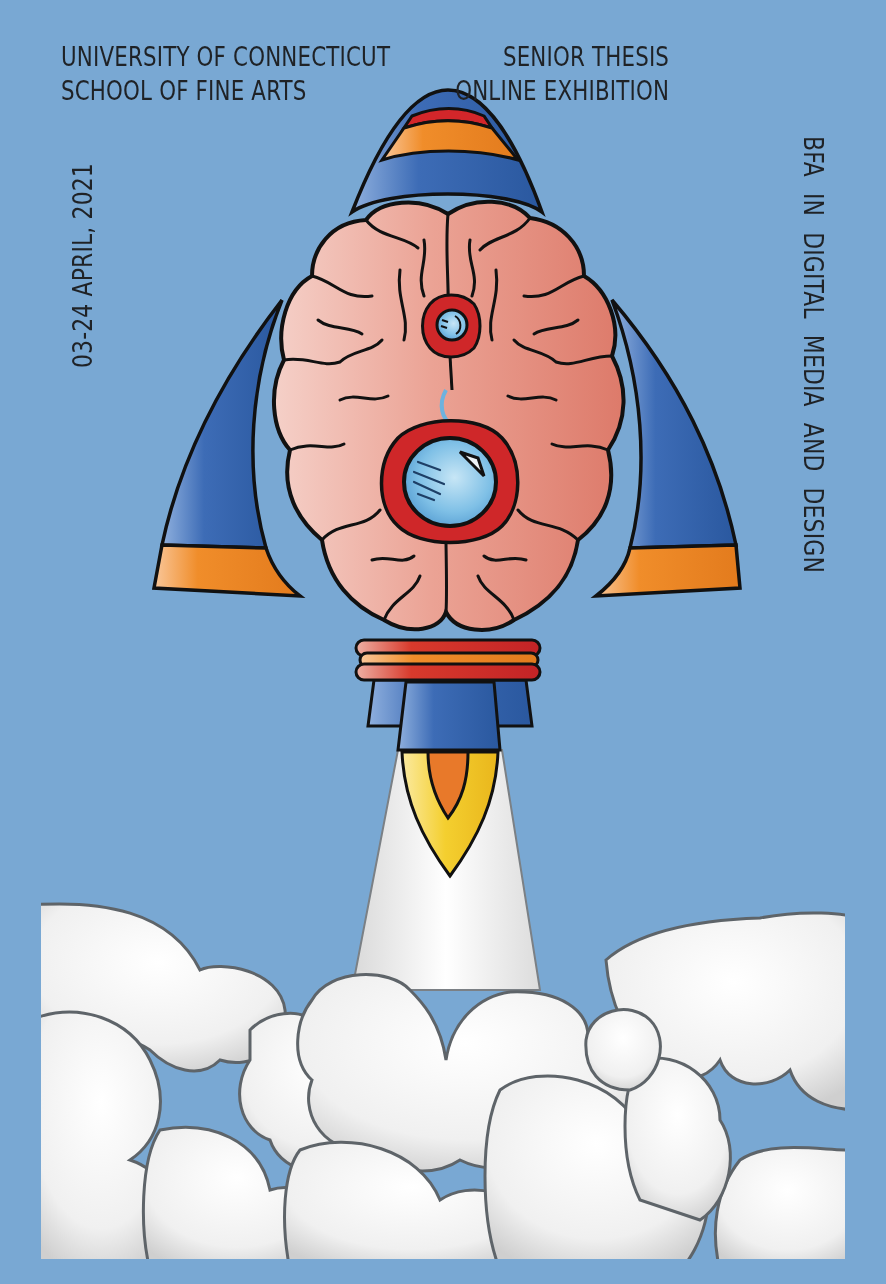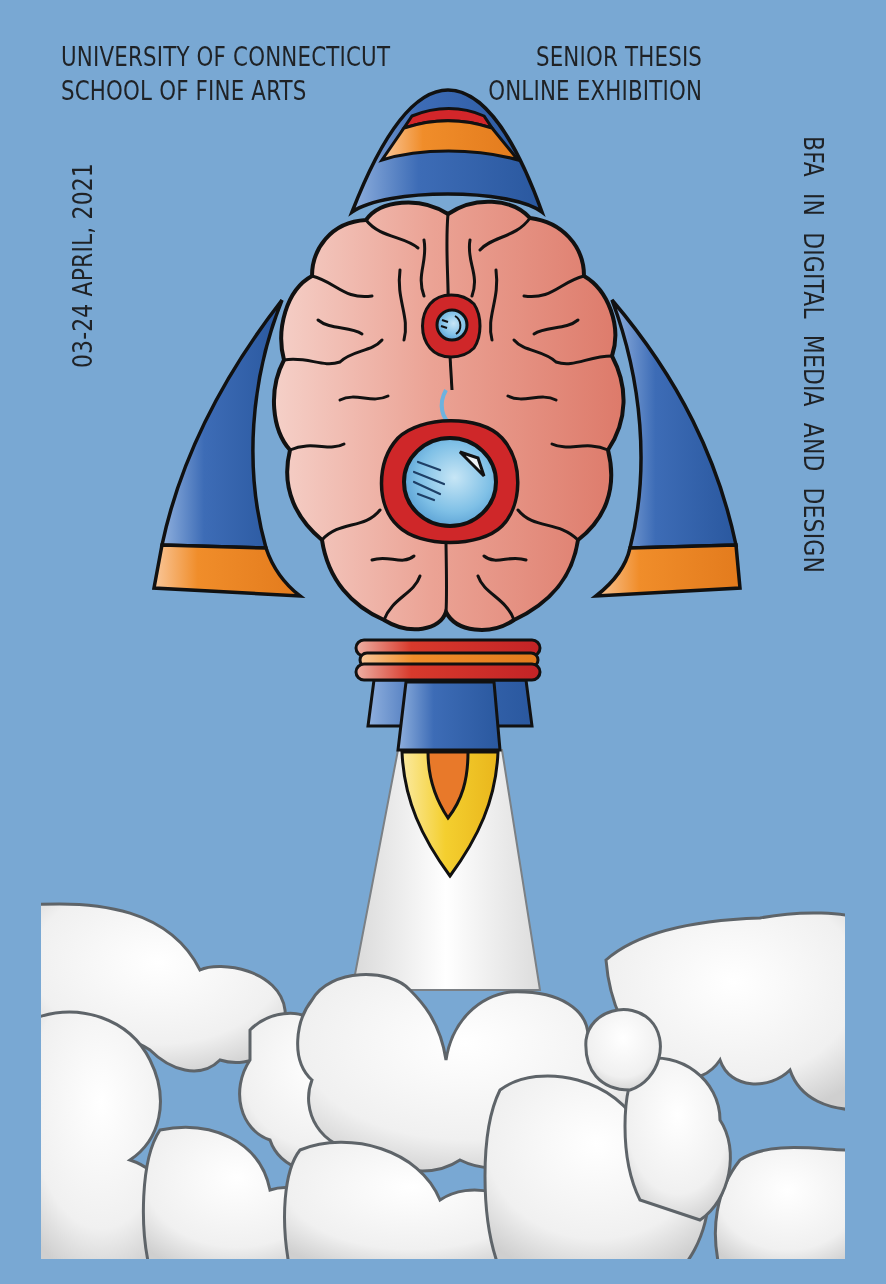--- a/index.html
+++ b/index.html
@@ -2,21 +2,21 @@
 <html><head>
 <meta charset="utf-8">
 <style>
   html, body { margin: 0; padding: 0; }
   body {
     width: 886px; height: 1284px; overflow: hidden;
     background: #79a8d3;
     position: relative;
     font-family: "DejaVu Sans", sans-serif;
   }
-  .poster { position: absolute; left: 0; top: 0; width: 721px; height: 1284px; padding-left: 33px; }
+  .poster { position: absolute; left: 0; top: 0; width: 721px; height: 1284px; }
   .txt {
     position: absolute;
     color: #1f2226;
     font-family: "DejaVu Sans", sans-serif;
     font-size: 27px;
     line-height: 34px;
     letter-spacing: 0.2px;
     transform-origin: 0 0;
     white-space: nowrap;
     font-stretch: condensed;

